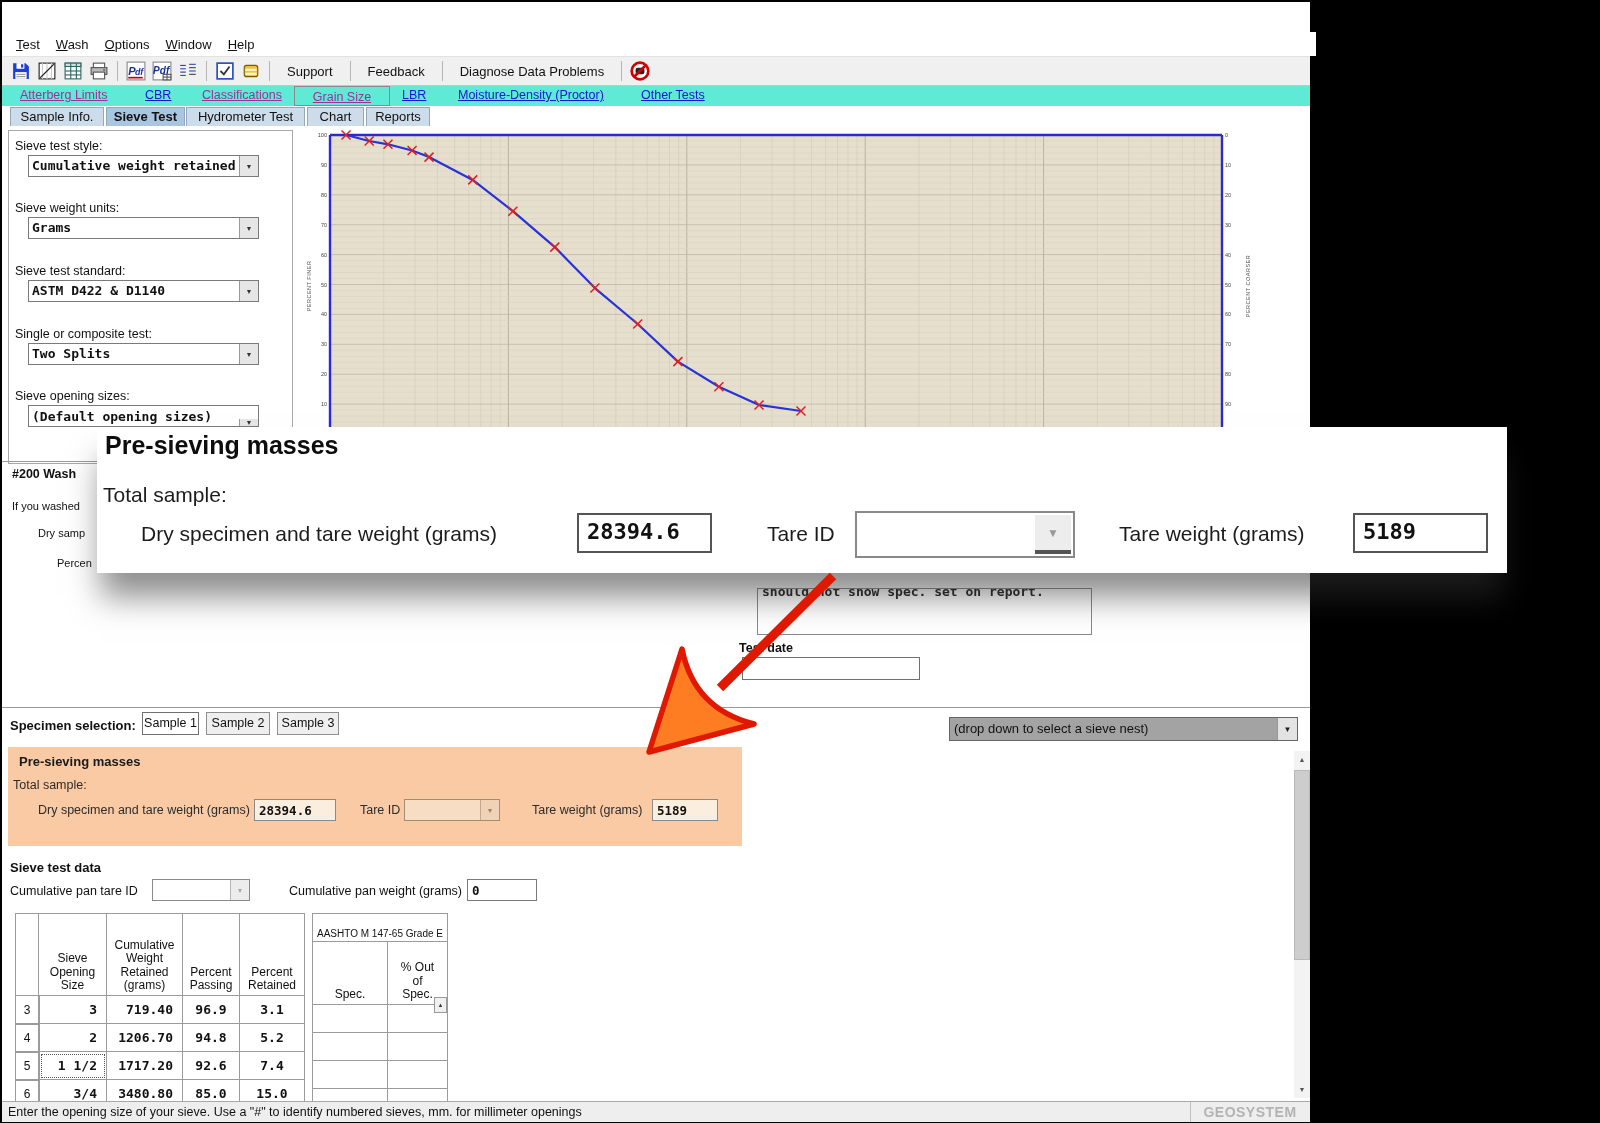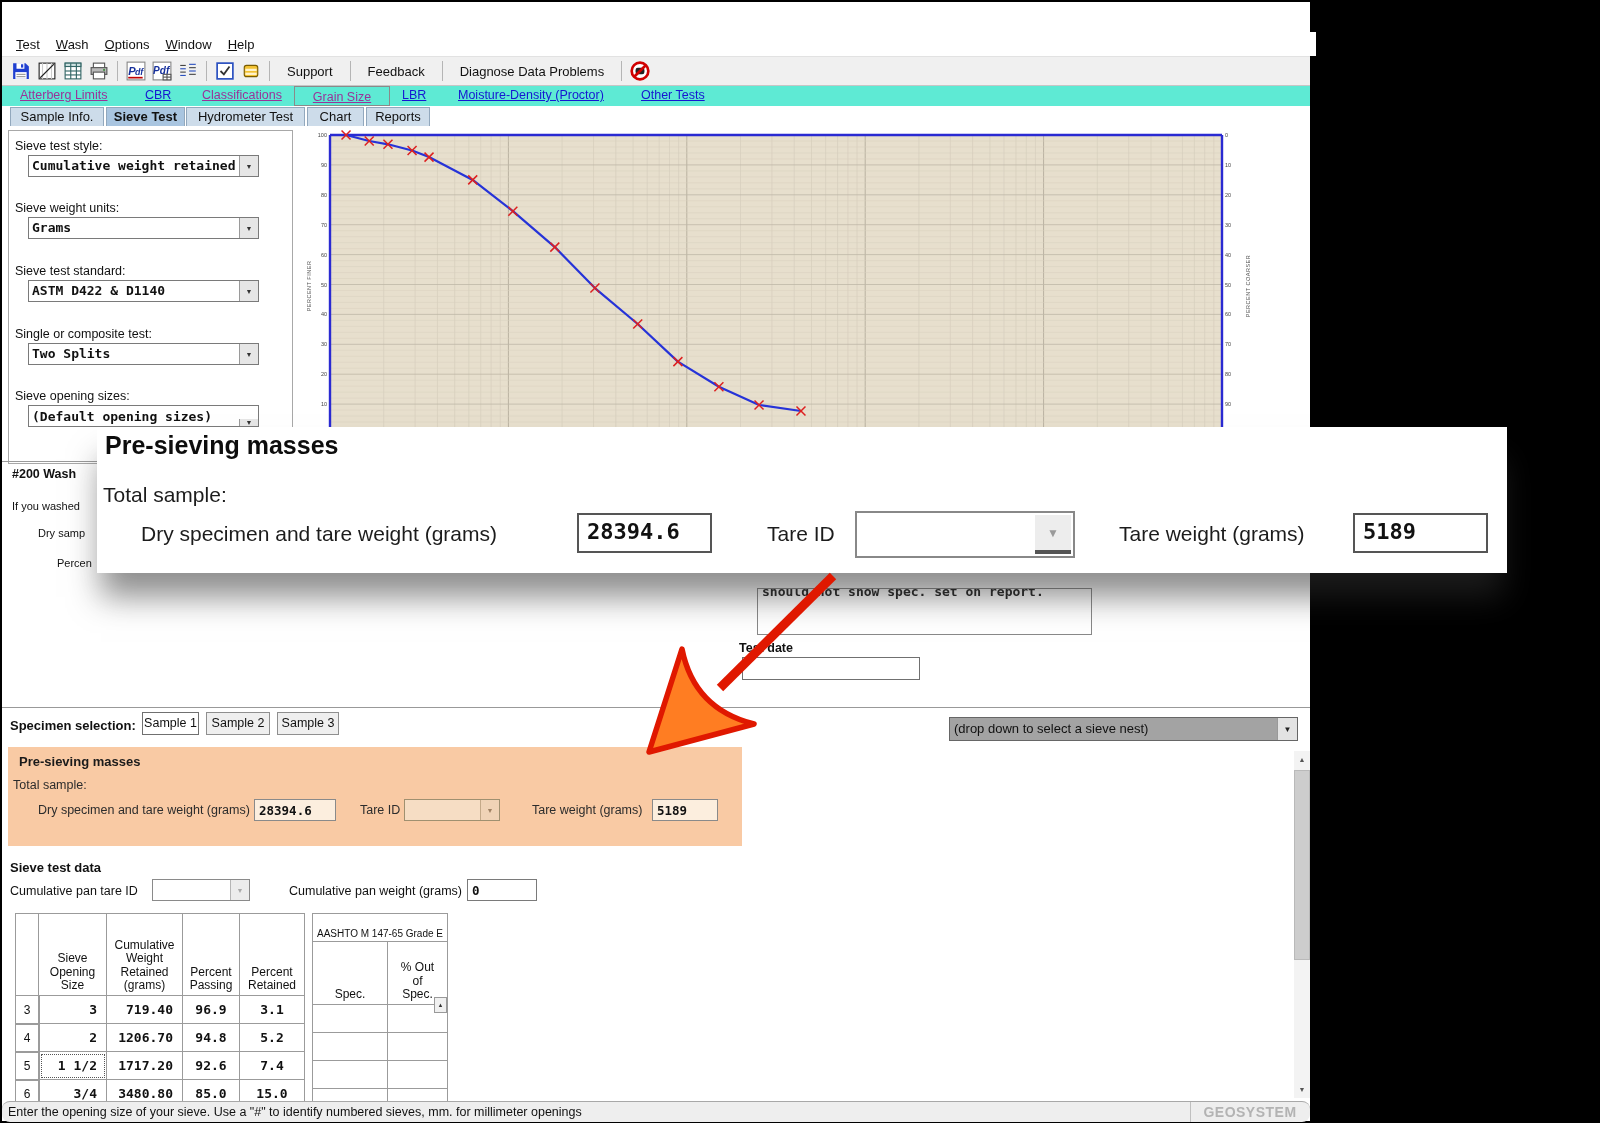--- a/index.html
+++ b/index.html
@@ -100,21 +100,21 @@
   .main-table{position:absolute;left:13px;top:205px;}
   .spec-table{position:absolute;left:310px;top:205px;}
   .spec-table td{height:25px;}
   .mini-scroll{position:absolute;left:432px;top:289px;width:13px;height:16px;border:1px solid #999;background:#f0f0f0;
                font-size:6px;color:#333;text-align:center;line-height:15px;box-sizing:border-box;}
 
   .vscroll{position:absolute;left:1292px;top:43px;width:16px;height:347px;background:#f3f3f3;}
   .vs-btn{position:absolute;left:0;width:16px;height:16px;display:flex;align-items:center;justify-content:center;font-size:7px;color:#555;}
   .vs-thumb{position:absolute;left:0;top:19px;width:16px;height:190px;background:#cdcdcd;border:1px solid #b9b9b9;box-sizing:border-box;}
 
-  .statusbar{position:absolute;left:0;top:1099px;width:1308px;height:20px;background:#eeeeee;border-top:1px solid #a8a8a8;border-radius:8px;}
+  .statusbar{position:absolute;left:0;top:1099px;width:1308px;height:20px;background:#eeeeee;border-top:1px solid #a8a8a8;}
   .st-msg{position:absolute;left:6px;top:3px;font-size:12.5px;color:#111;white-space:nowrap;}
   .st-brand{position:absolute;left:1188px;top:0;width:118px;height:20px;border-left:1px solid #c0c0c0;
             font-size:14px;font-weight:bold;color:#b3b3b3;letter-spacing:0.5px;text-align:center;line-height:20px;}
 
   
   .overlay{position:absolute;left:97px;top:427px;width:1410px;height:146px;background:#fff;z-index:50;
            box-shadow:0 28px 30px -4px rgba(50,50,50,0.55);}
   .ov-title{position:absolute;left:8px;top:4px;font-size:25px;font-weight:bold;color:#0d0d0d;}
   .ov-sub{position:absolute;left:6px;top:56px;font-size:21px;color:#1c1c1c;}
   .ov-lab{position:absolute;top:95px;font-size:21px;color:#1c1c1c;white-space:nowrap;}

